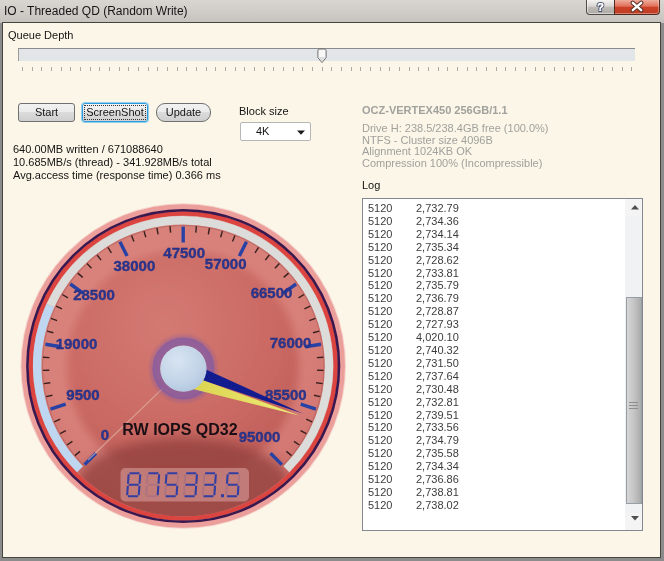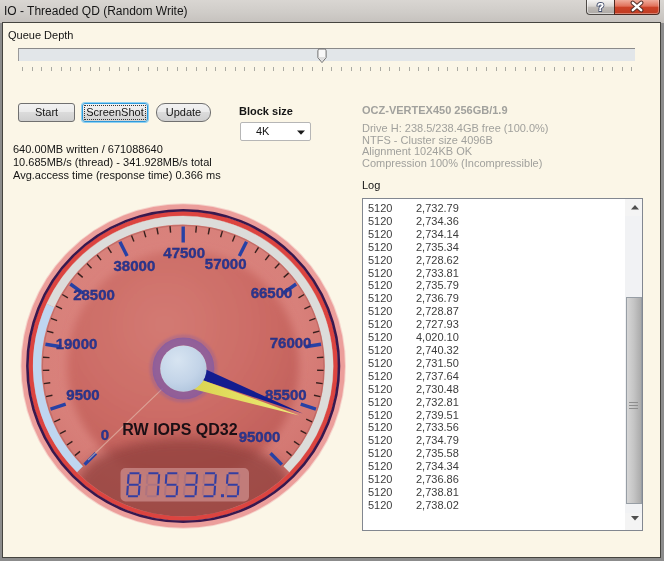--- a/index.html
+++ b/index.html
@@ -34,27 +34,27 @@
 
 <svg class="abs" style="left:317px;top:47.8px;" width="10" height="16" viewBox="0 0 10 16">
  <path d="M 0.9 2.8 Q 0.9 1 2.7 1 L 7.3 1 Q 9.1 1 9.1 2.8 L 9.1 9.6 L 5 14.6 L 0.9 9.6 Z" fill="#F8F8F8" stroke="#6E6E6E" stroke-width="1"></path>
  <path d="M 1.8 9 L 8.2 9 L 8.2 9.8 L 5 13.6 L 1.8 9.8 Z" fill="#DDDDDD"></path>
 </svg>
 
 <div class="abs t11" style="left:18px;top:103px;width:57px;height:19px;border:1px solid #707070;border-radius:3px;background:linear-gradient(#F2F2F2,#EBEBEB 45%,#DBDBDB 50%,#CFCFCF);text-align:center;line-height:17px;">Start</div>
 <div class="abs t11" style="left:82px;top:103px;width:66px;height:19px;border:1px solid #2E9ADC;border-radius:3px;background:linear-gradient(#F2F2F2,#EBEBEB 45%,#DDDDDD 50%,#D2D2D2);box-shadow:0 0 0 1px #8FD0F0;text-align:center;line-height:17px;outline:1px dotted #333;outline-offset:-3px;">ScreenShot</div>
 <div class="abs t11" style="left:156px;top:103px;width:55px;height:19px;border:1px solid #707070;border-radius:9px;background:linear-gradient(#F2F2F2,#EBEBEB 45%,#DBDBDB 50%,#CFCFCF);text-align:center;line-height:17px;">Update</div>
 
-<div class="abs t11" style="left:239px;top:105px;font-weight:bold;">Block size</div>
+<div class="abs t11" style="left:239px;top:105px;">Block size</div>
 <div class="abs t11" style="left:240px;top:122px;width:71px;height:19px;border:1px solid #B6B6B6;border-radius:2px;background:#FFFFFF;line-height:17px;padding-left:15px;">4K</div>
 <svg class="abs" style="left:296.5px;top:129.5px;" width="8" height="5" viewBox="0 0 8 5">
     <polygon points="0,0.4 8,0.4 4,4.8" fill="#1A1A1A"></polygon>
   </svg>
 
-<div class="abs" style="left:362px;top:104px;font-size:11px;font-weight:bold;color:#A1A19D;">OCZ-VERTEX450 256GB/1.9</div>
+<div class="abs" style="left:362px;top:104px;font-size:11px;font-weight:bold;color:#A1A19D;">OCZ-VERTEX450 256GB/1.1</div>
 <div class="abs" style="left:362px;top:123px;font-size:11px;color:#A1A19D;line-height:11.7px;">Drive H: 238.5/238.4GB free (100.0%)<br>NTFS - Cluster size 4096B<br>Alignment 1024KB OK<br>Compression 100% (Incompressible)</div>
 
 <div class="abs t11" style="left:13px;top:143px;line-height:13px;">640.00MB written / 671088640<br>10.685MB/s (thread) - 341.928MB/s total</div>
 <div class="abs t11" style="left:13px;top:169px;">Avg.access time (response time) 0.366 ms</div>
 
 <div class="abs t11" style="left:362px;top:179px;">Log</div>
 
 <div class="abs" style="left:362px;top:198px;width:281px;height:333px;border:1px solid #828790;background:#FFFFFF;"></div>
 <div class="abs" style="left:368px;top:202px;font-size:11px;color:#3C3C3C;">
 <div class="lrow"><span class="c1">5120</span><span>2,732.79</span></div>

